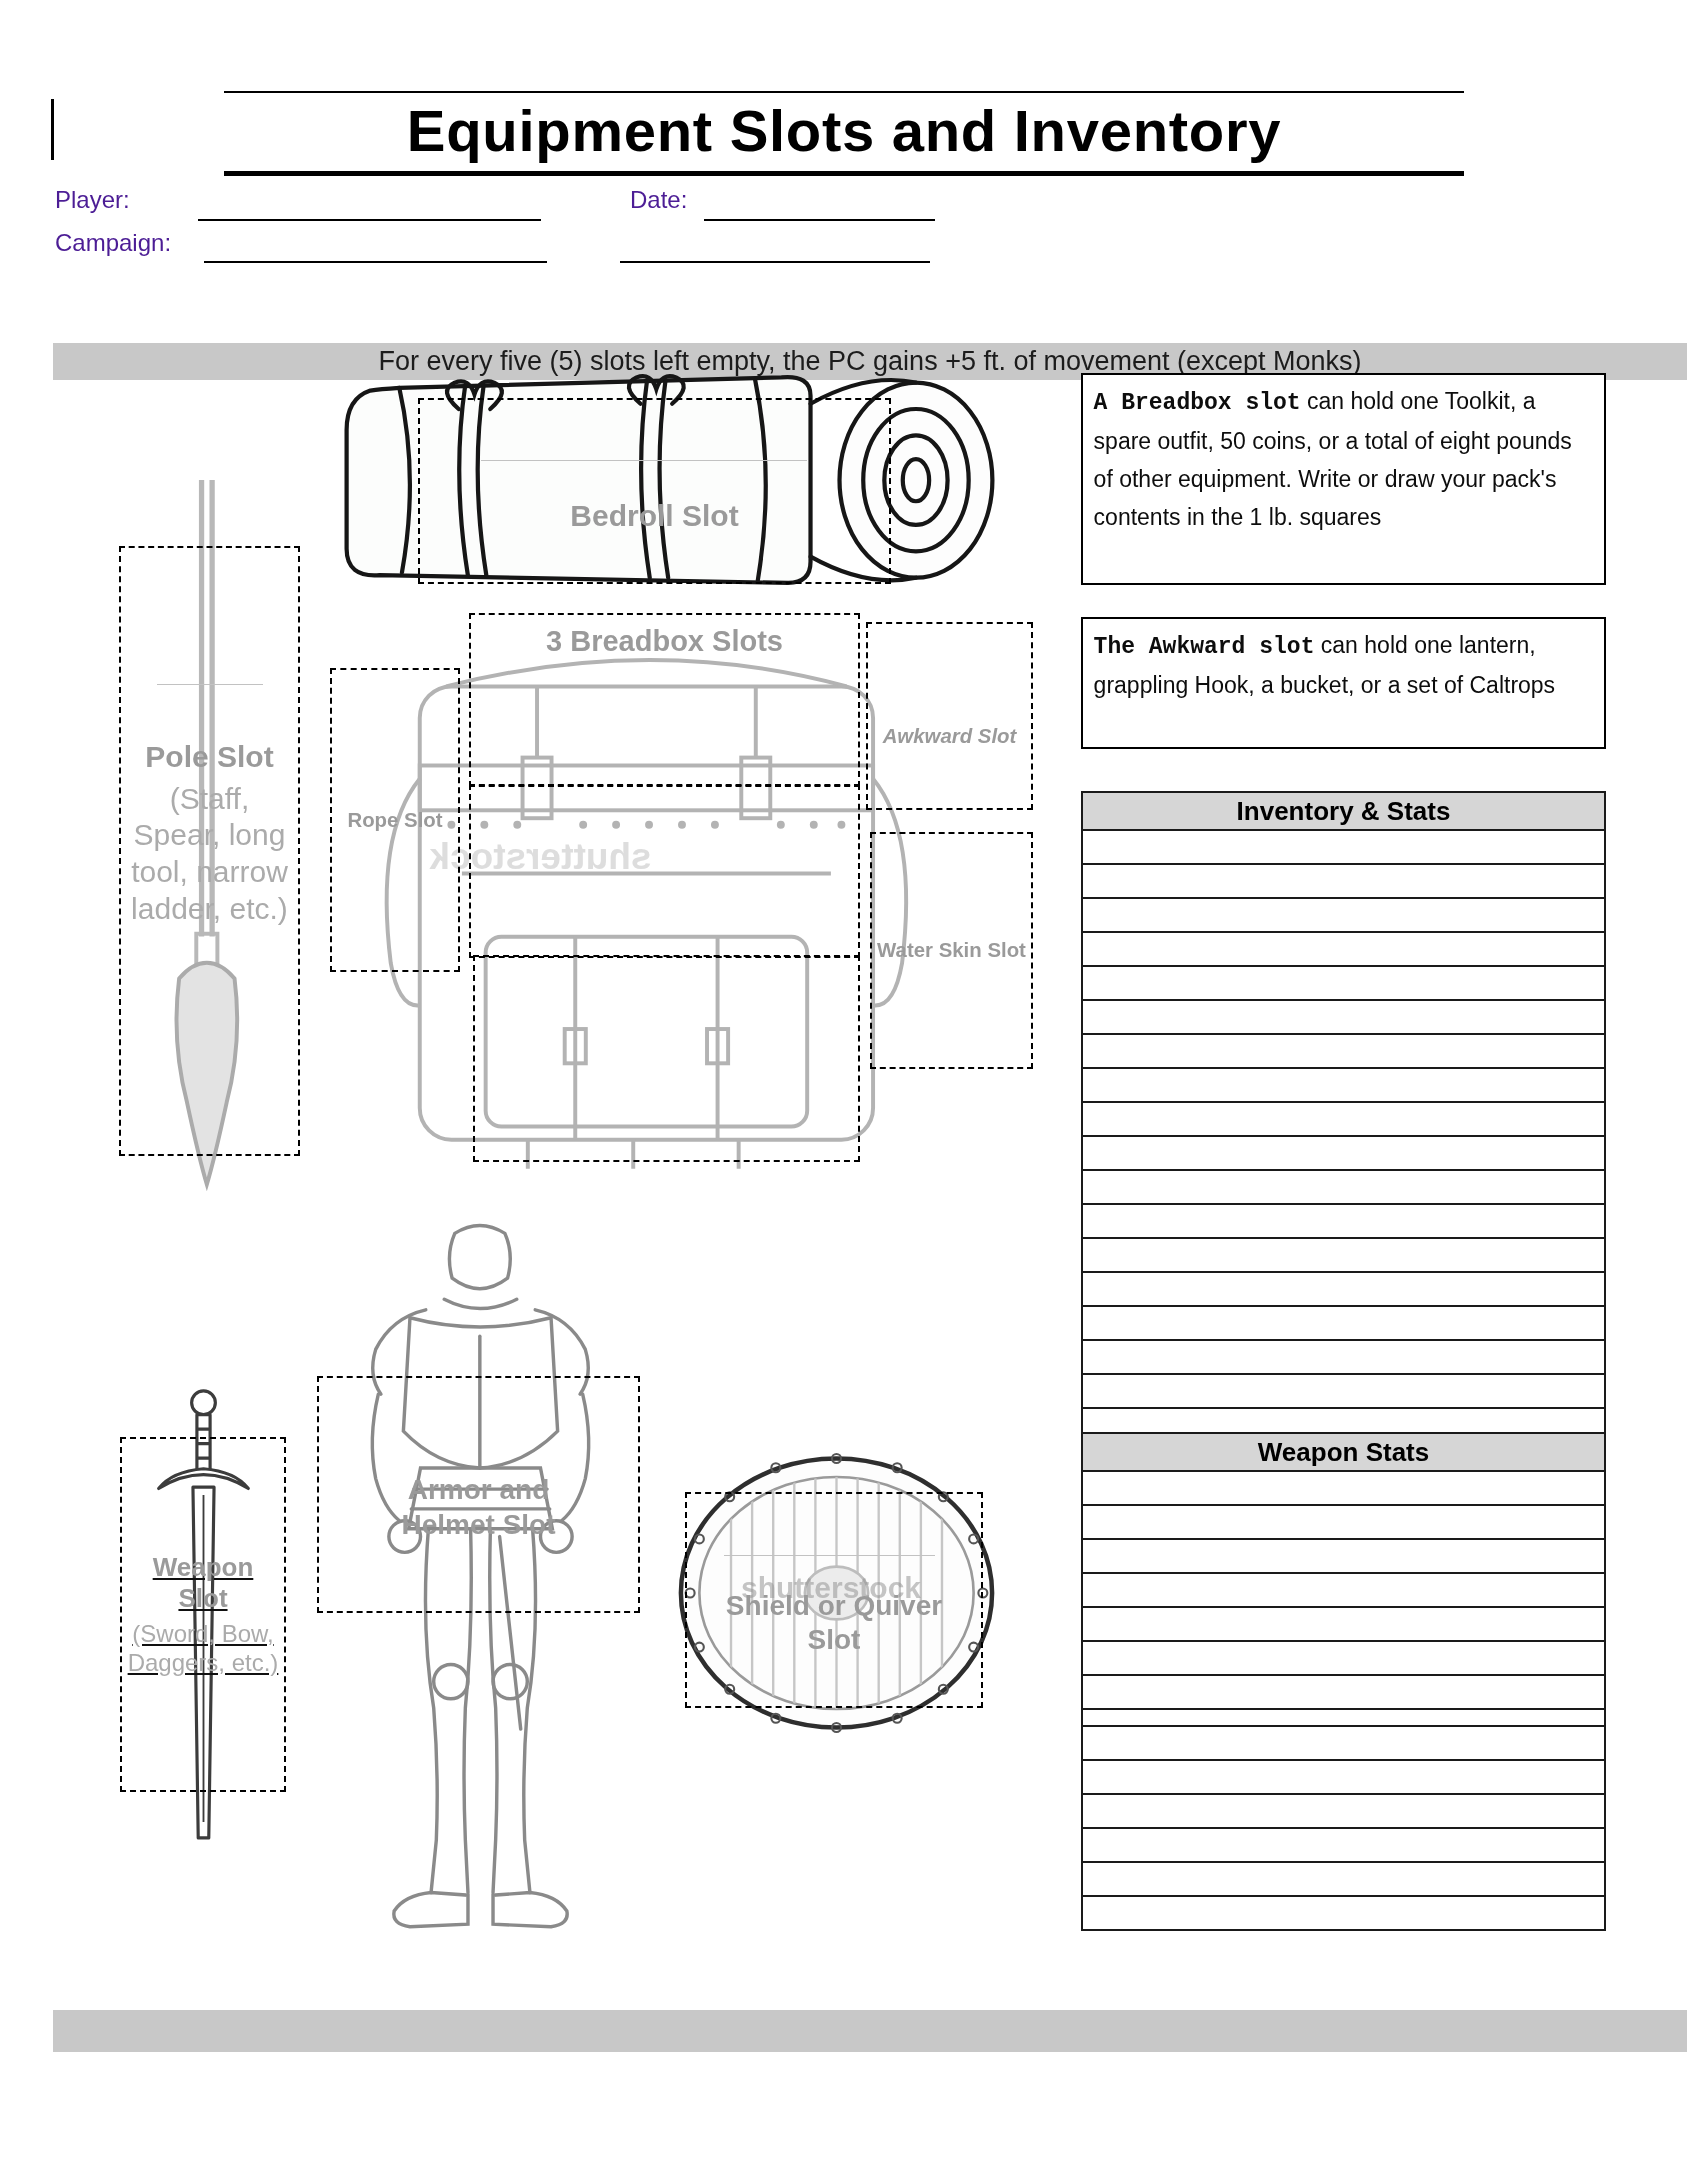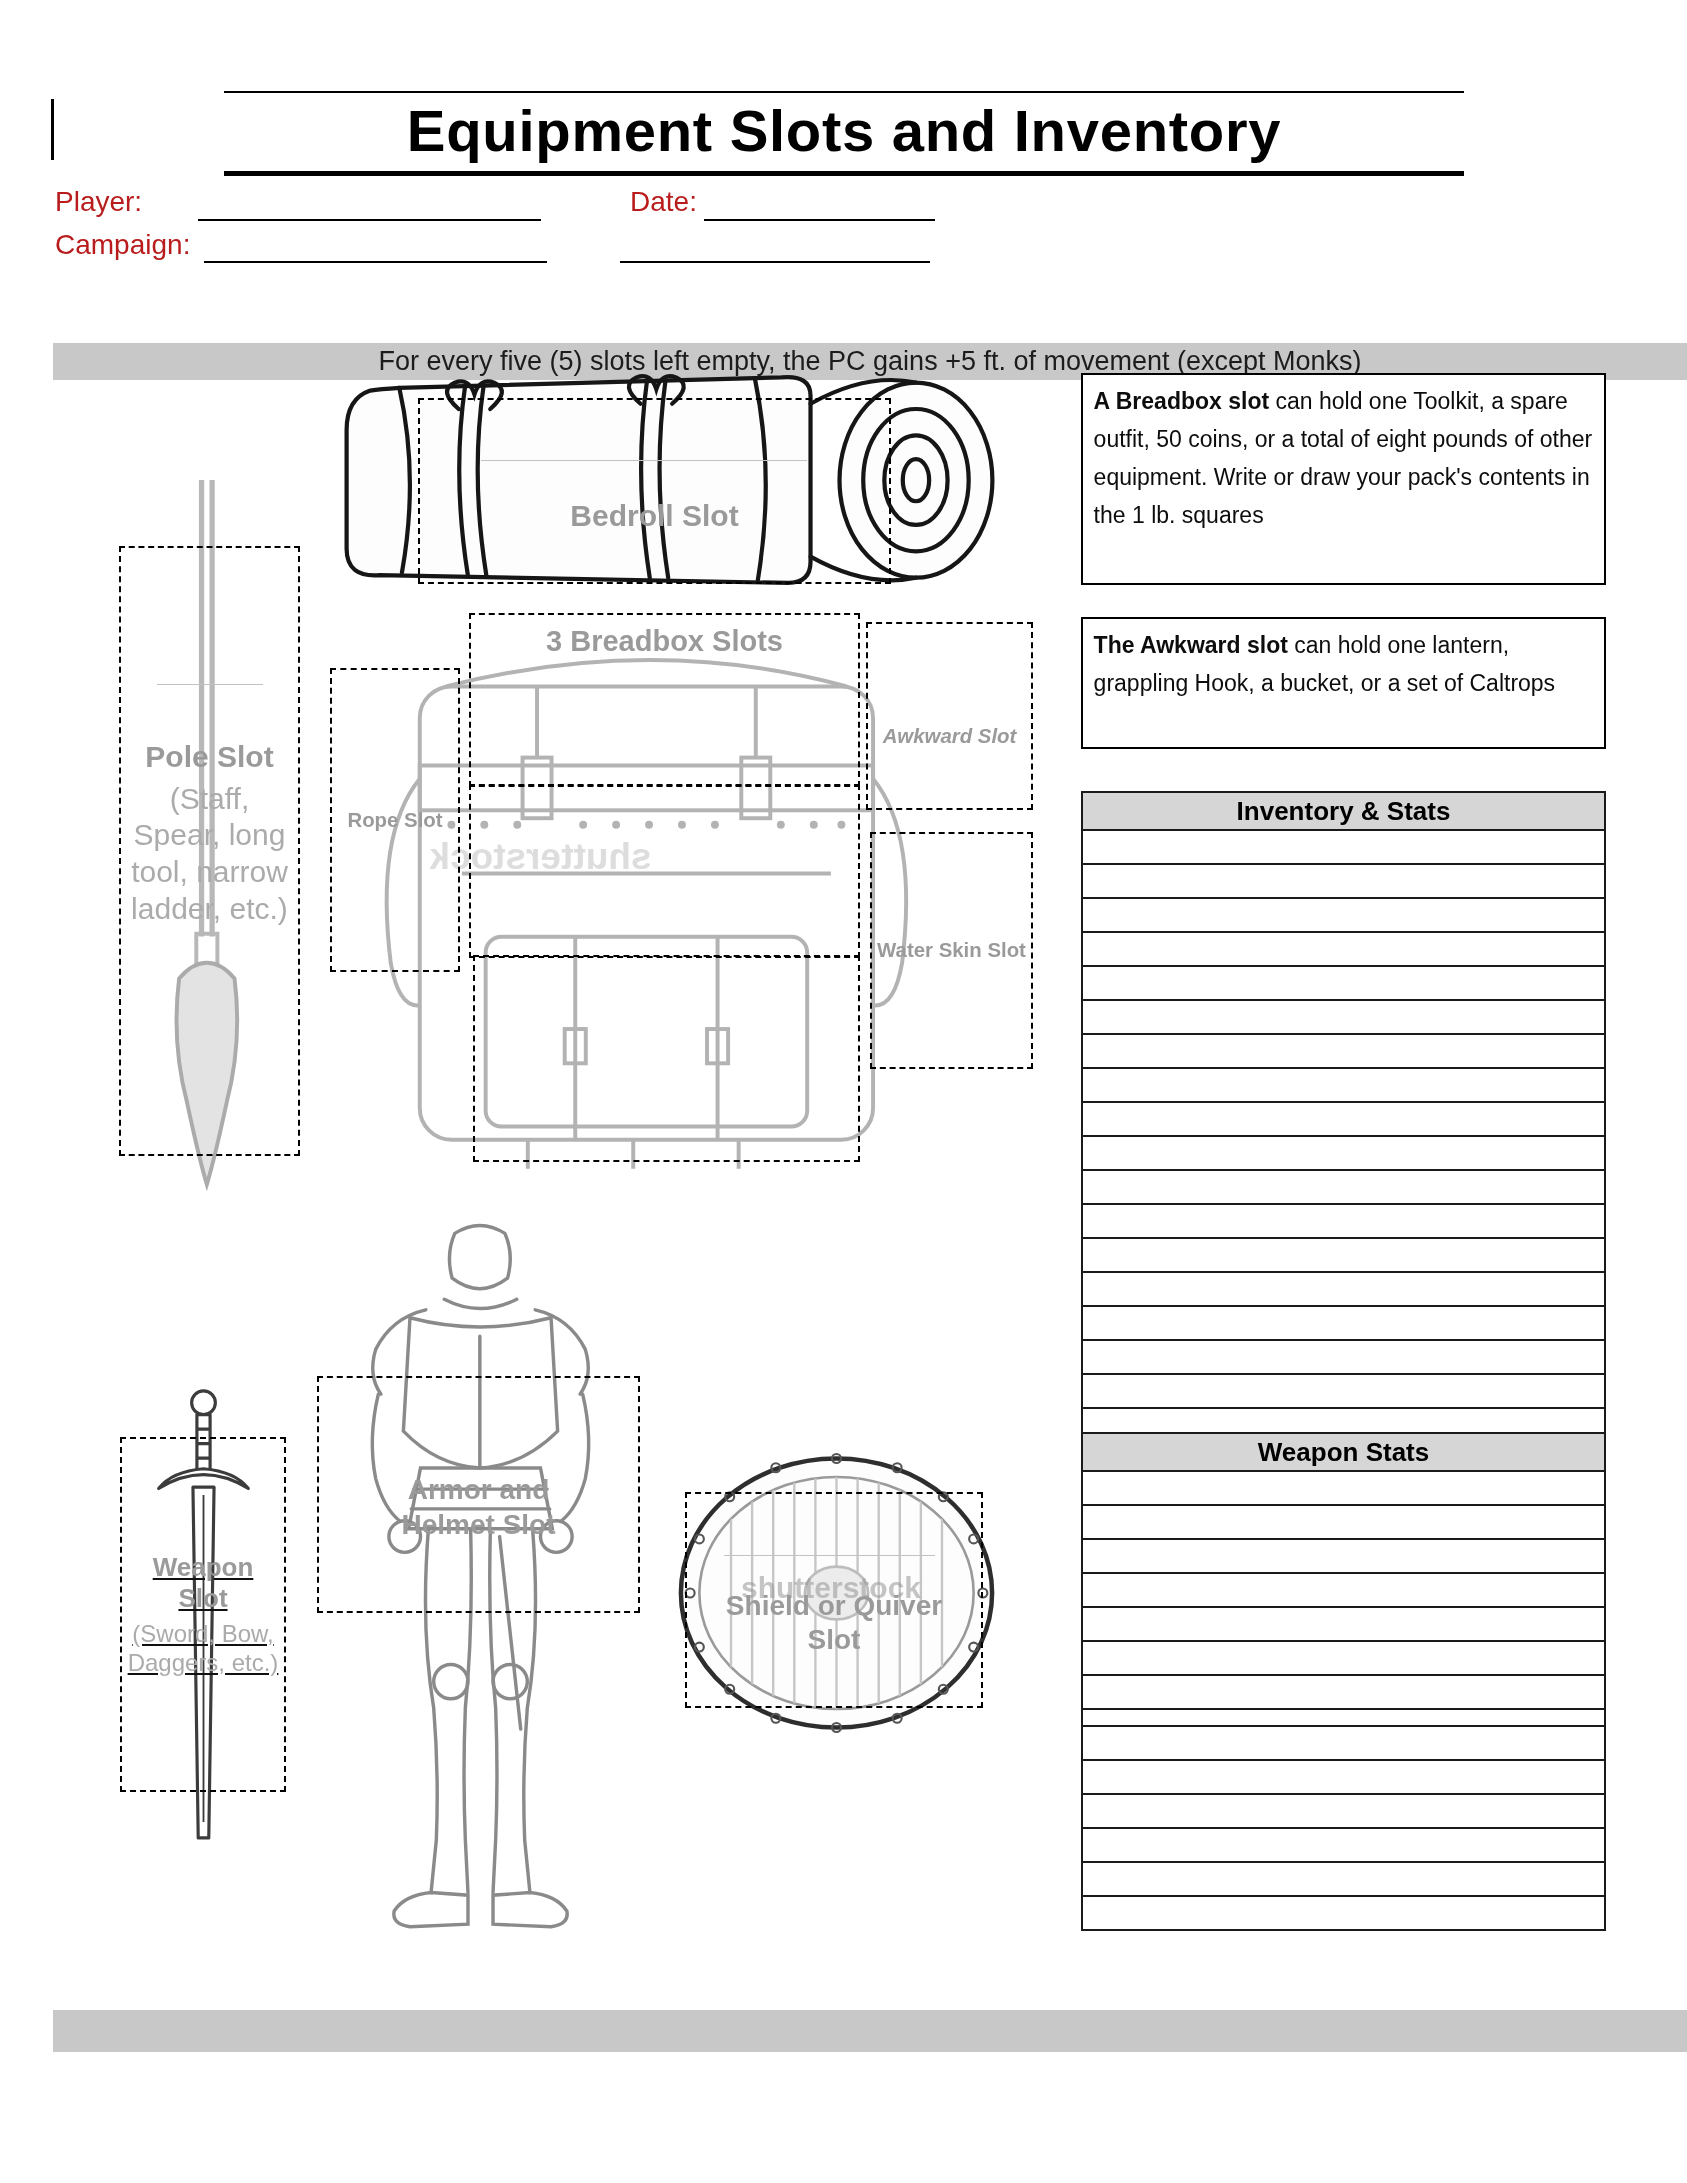--- a/index.html
+++ b/index.html
@@ -15,21 +15,21 @@
   .abs{position:absolute;}
 
   
   .left-tick{left:51px;top:99px;width:3.3px;height:61px;background:#000;}
   .title-block{
     left:224px;top:91px;width:1240px;
     border-top:2.6px solid #000;border-bottom:5.3px solid #000;
     padding:4px 0 6.6px 0;text-align:center;
   }
   .title-text{font-size:58px;font-weight:900;letter-spacing:0.7px;color:#000;}
-  .field-label{font-size:28px;color:#b91c1c;}
+  .field-label{font-size:24px;color:#4c1d95;}
   .blank-line{border-bottom:2px solid #000;height:26px;}
 
   .banner{
     left:53px;top:295px;width:1634px;height:37px;
     background:#c8c8c8;text-align:center;
     font-size:27px;line-height:37px;color:#1c1c1c;margin-top:48px;
   }
   .bottom-banner{
     left:53px;top:2010px;width:1634px;height:42px;background:#c8c8c8;
   }
@@ -38,21 +38,21 @@
   .dashed-box{border:2.6px dashed #000;box-sizing:border-box;}
   .slot-label{color:#9a9a9a;font-weight:bold;text-align:center;line-height:1.22;}
   .slot-sub{color:#ababab;font-weight:normal;text-align:center;line-height:1.22;}
   .flex-center{display:flex;flex-direction:column;align-items:center;justify-content:center;}
 
   
   .info-box{
     left:1081px;width:525px;border:2px solid #000;box-sizing:border-box;
     padding:6.6px 10.6px;font-size:23px;line-height:1.66;color:#0d0d0d;background:#fff;
   }
-  .info-bold{font-weight:bold;}
+  .info-bold{font-weight:bold;font-family:Liberation Mono, monospace;}
 
   
   .stat-table{left:1081px;width:525px;border:2px solid #1a1a1a;box-sizing:border-box;background:#fff;}
   .stat-header{
     background:#d6d6d6;border-bottom:2px solid #1a1a1a;
     text-align:center;font-weight:bold;font-size:26px;height:36px;line-height:36px;color:#000;
   }
   .rule-row{height:32px;border-bottom:2px solid #1a1a1a;background:#fff;}
   .rule-row:last-child{border-bottom:none;}
 

